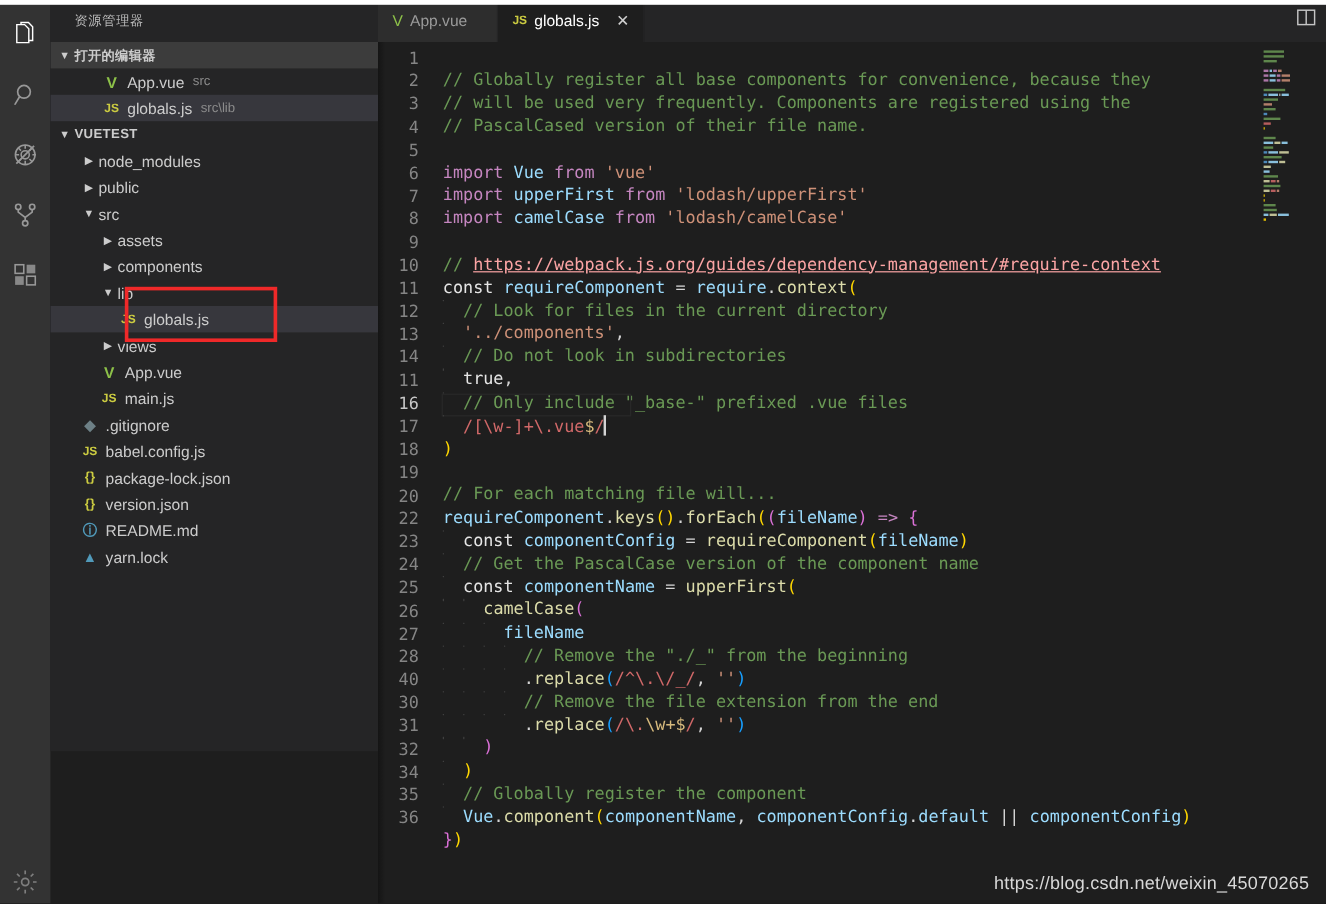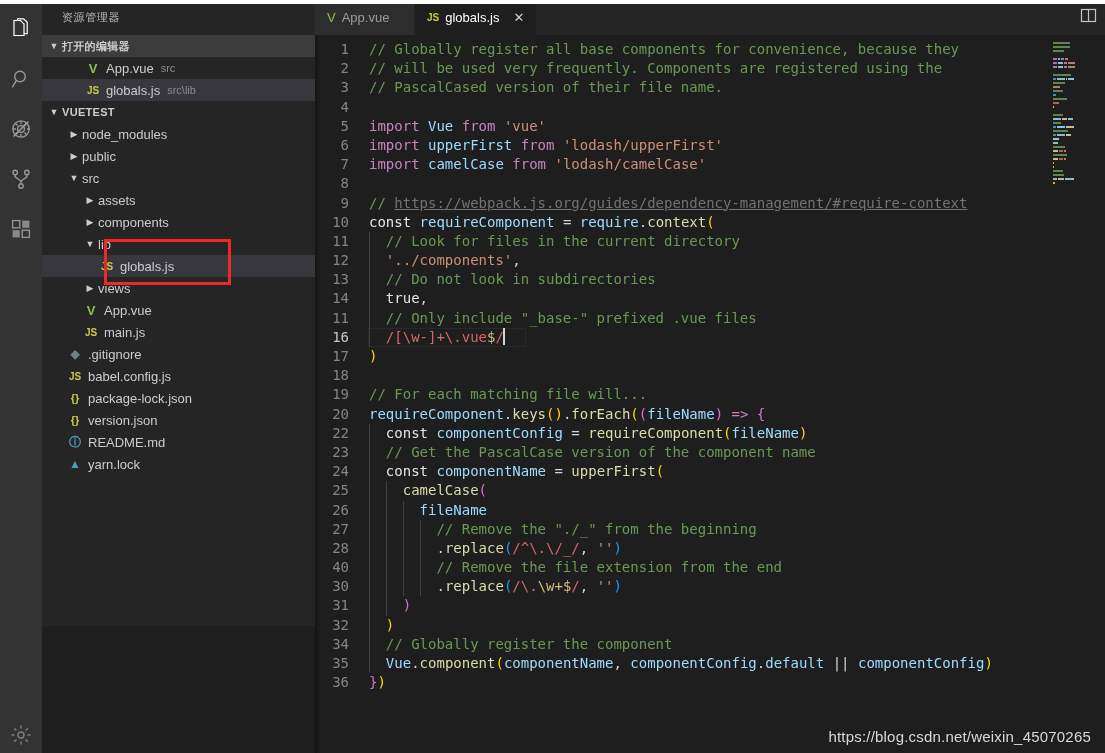--- a/index.html
+++ b/index.html
@@ -189,30 +189,31 @@
     padding-right: 19px;
     color: #858585;
     font-size: 14px;
     user-select: none;
   }
   .code-line.current .ln { color: #c6c6c6; }
   .code-txt {
     flex: 1 1 auto;
     position: relative;
     padding-left: 1px;
+    margin-top: 18px;
   }
   
   .ig {
     position: absolute; top: 0; bottom: 0;
     width: 1px; background: #404040;
   }
 
   
   .t-com   { color: #6A9955; }
-  .t-link  { color: #737373; text-decoration: underline; }
+  .t-link  { color: #fca5a5; text-decoration: underline; }
   .t-kw    { color: #C586C0; }
   .t-kw2   { color: #e5e5e5; }
   .t-var   { color: #9CDCFE; }
   .t-str   { color: #CE9178; }
   .t-fn    { color: #DCDCAA; }
   .t-plain { color: #D4D4D4; }
   .t-punct { color: #D4D4D4; }
   .t-regex { color: #D16969; }
   .t-regex-esc { color: #D7BA7D; }
   .t-op    { color: #D4D4D4; }

